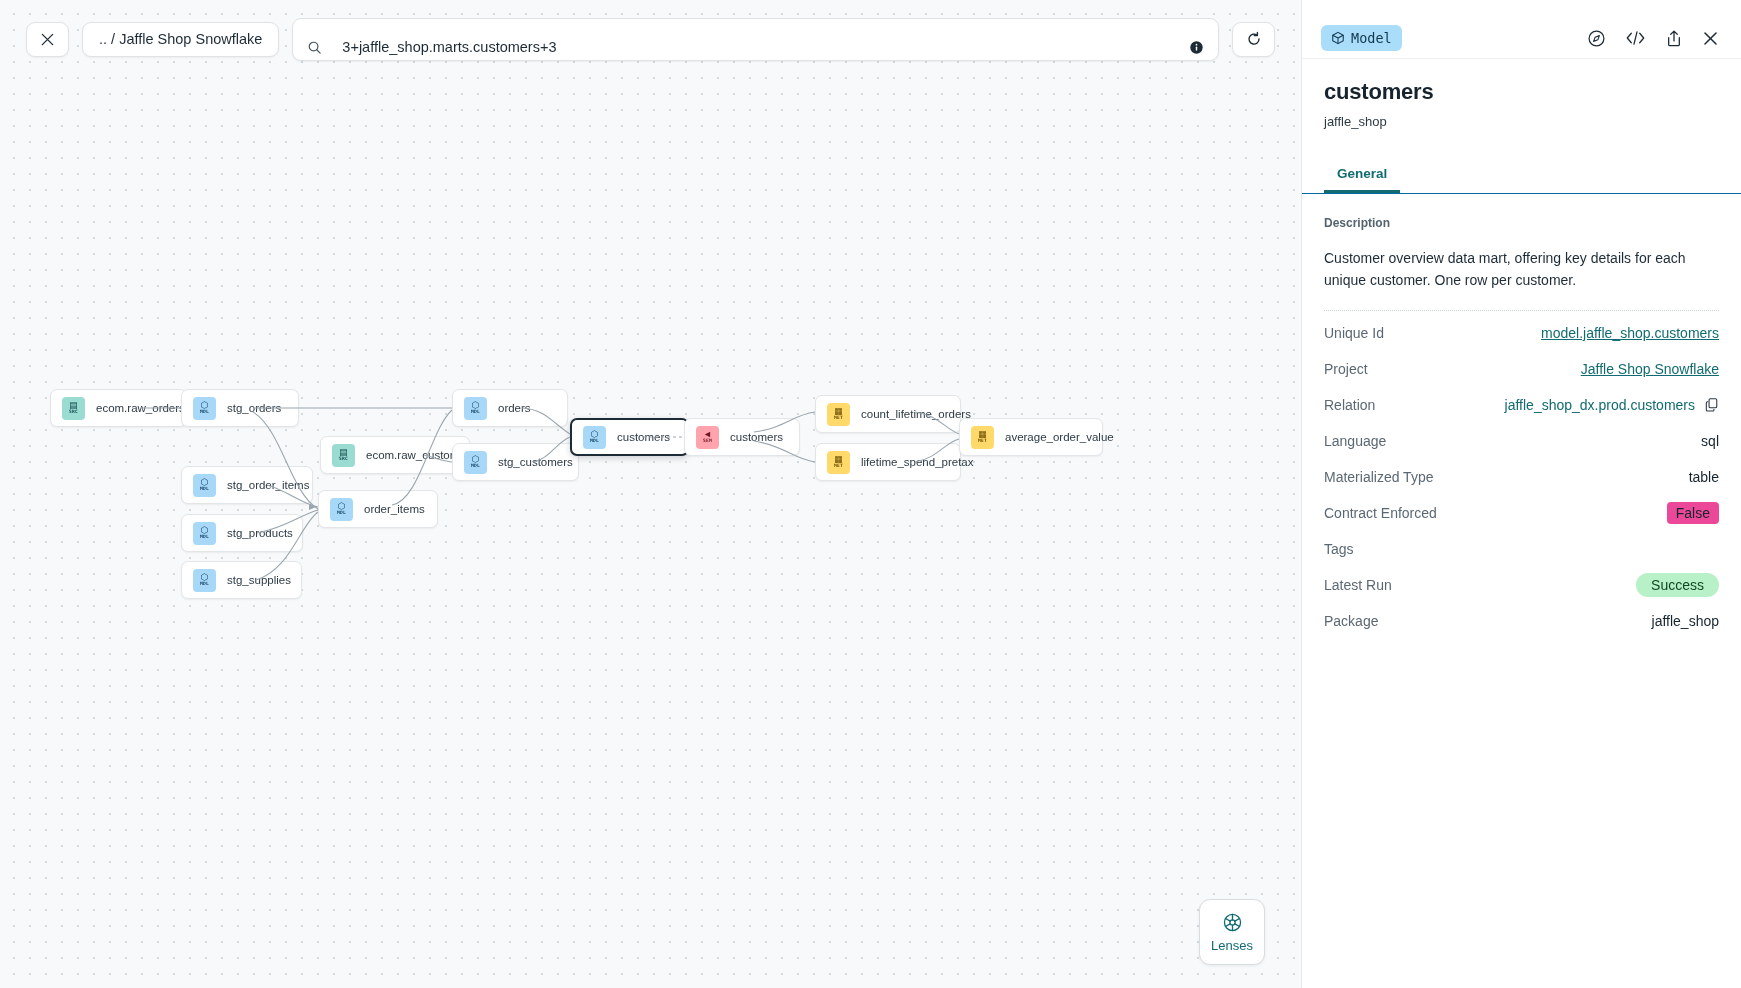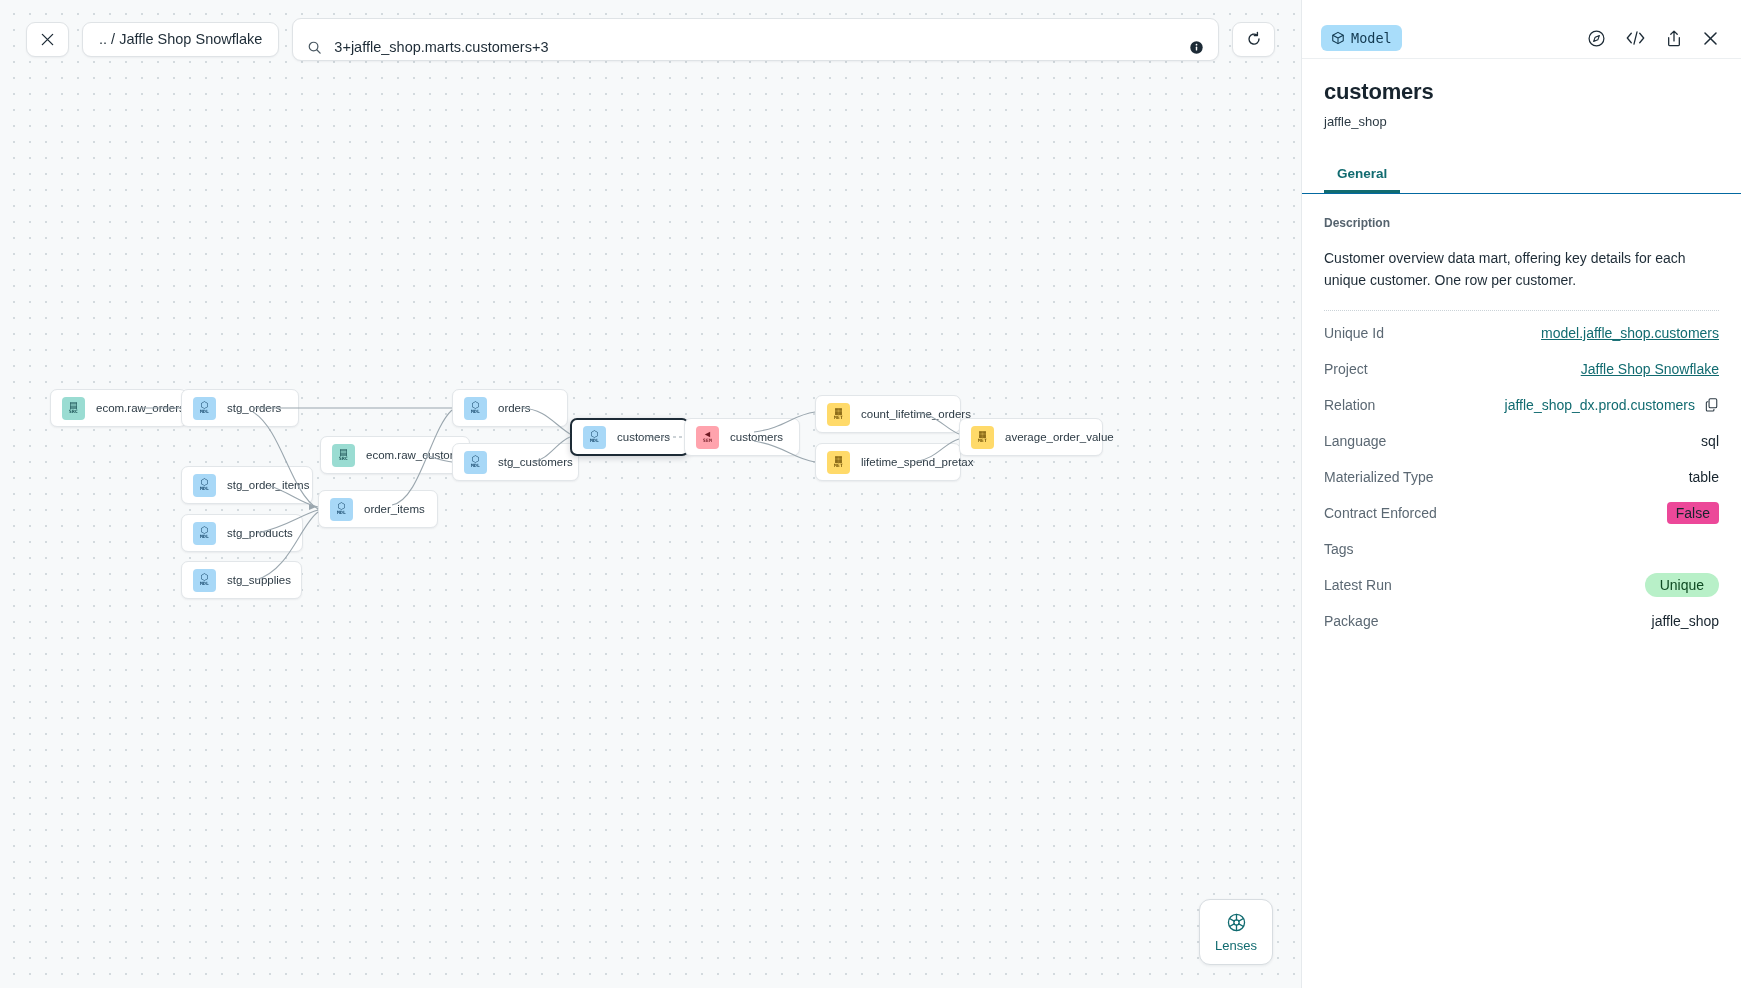--- a/index.html
+++ b/index.html
@@ -47,21 +47,21 @@
     font-size: 14.5px; color: #1d2b36; white-space: nowrap;
   }
   .tb-search {
     flex: 1 1 auto;
     background: #ffffff;
     border: 1px solid #dfe3e6;
     border-radius: 9px;
     height: 43px;
     display: flex; align-items: center;
     padding: 16px 14px 0 14px;
-    gap: 12px;
+    gap: 20px;
     box-shadow: 0 1px 2px rgba(16,24,40,.05);
     min-width: 0;
   }
   .tb-search-text {
     flex: 1 1 auto;
     font-size: 14.5px; color: #1d2b36;
     white-space: nowrap; overflow: hidden; text-overflow: ellipsis;
   }
   .tb-refresh { width: 43px; }
   .icon-svg { display: block; }
@@ -108,21 +108,21 @@
   .badge-met { background: #ffda6a; color: #6a4b00; }
   .node-label {
     font-size: 11.5px; color: #2c3a44;
     white-space: nowrap;
   }
 
   
   .lenses {
     position: absolute;
     left: 1199px; top: 899px;
-    width: 74px; height: 66px;
+    width: 66px; height: 66px;
     background: #ffffff;
     border: 1px solid #d8dde1;
     border-radius: 11px;
     display: flex; flex-direction: column;
     align-items: center; justify-content: center;
     gap: 5px;
     cursor: pointer;
     z-index: 30;
     box-shadow: 0 1px 3px rgba(16,24,40,.07);
   }
@@ -472,21 +472,21 @@
           </div>
           <div class="row">
             <div class="row-key">Tags</div>
             <div class="val-wrap">
               <span class="row-val"></span>
             </div>
           </div>
           <div class="row">
             <div class="row-key">Latest Run</div>
             <div class="val-wrap">
-              <span class="pill-success">Unique</span>
+              <span class="pill-success">Success</span>
             </div>
           </div>
           <div class="row">
             <div class="row-key">Package</div>
             <div class="val-wrap">
               <span class="row-val">jaffle_shop</span>
             </div>
           </div>
         </div>
     </div>

